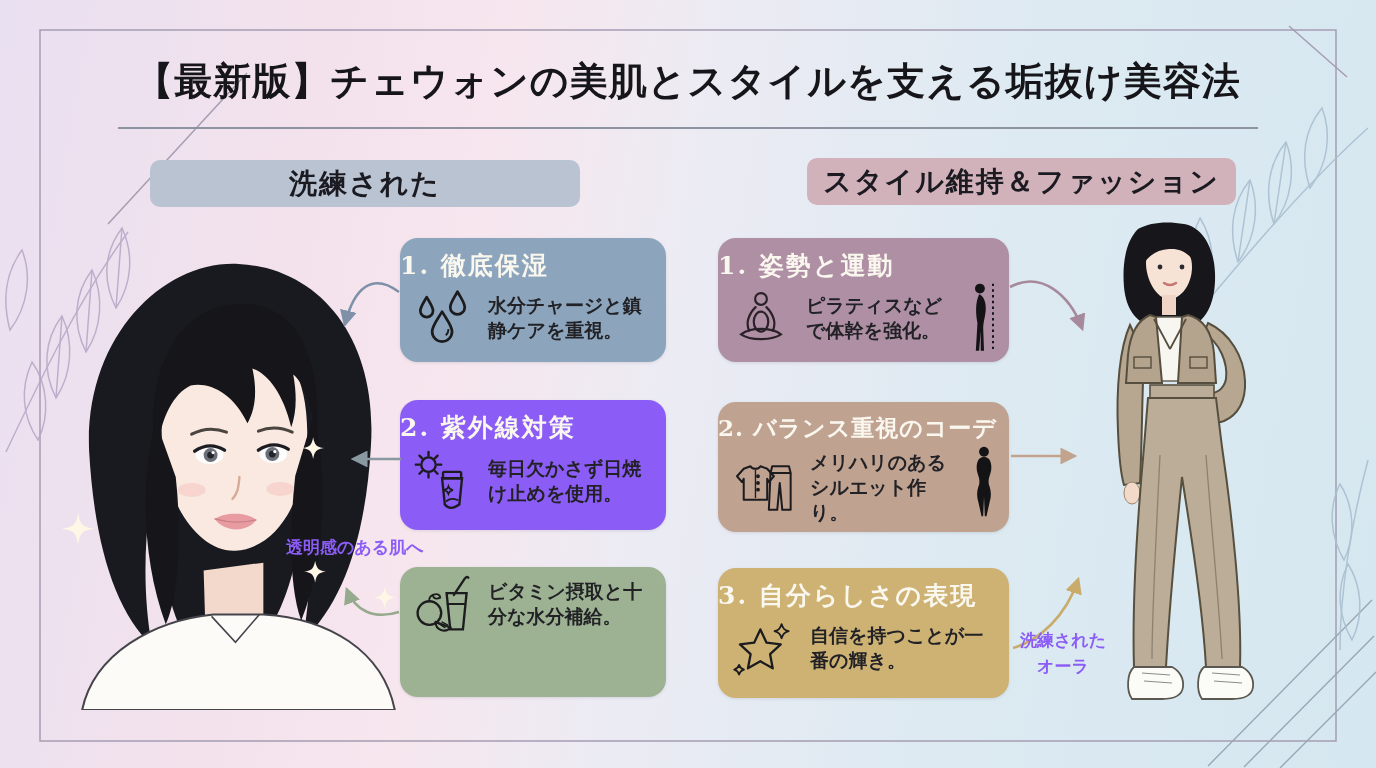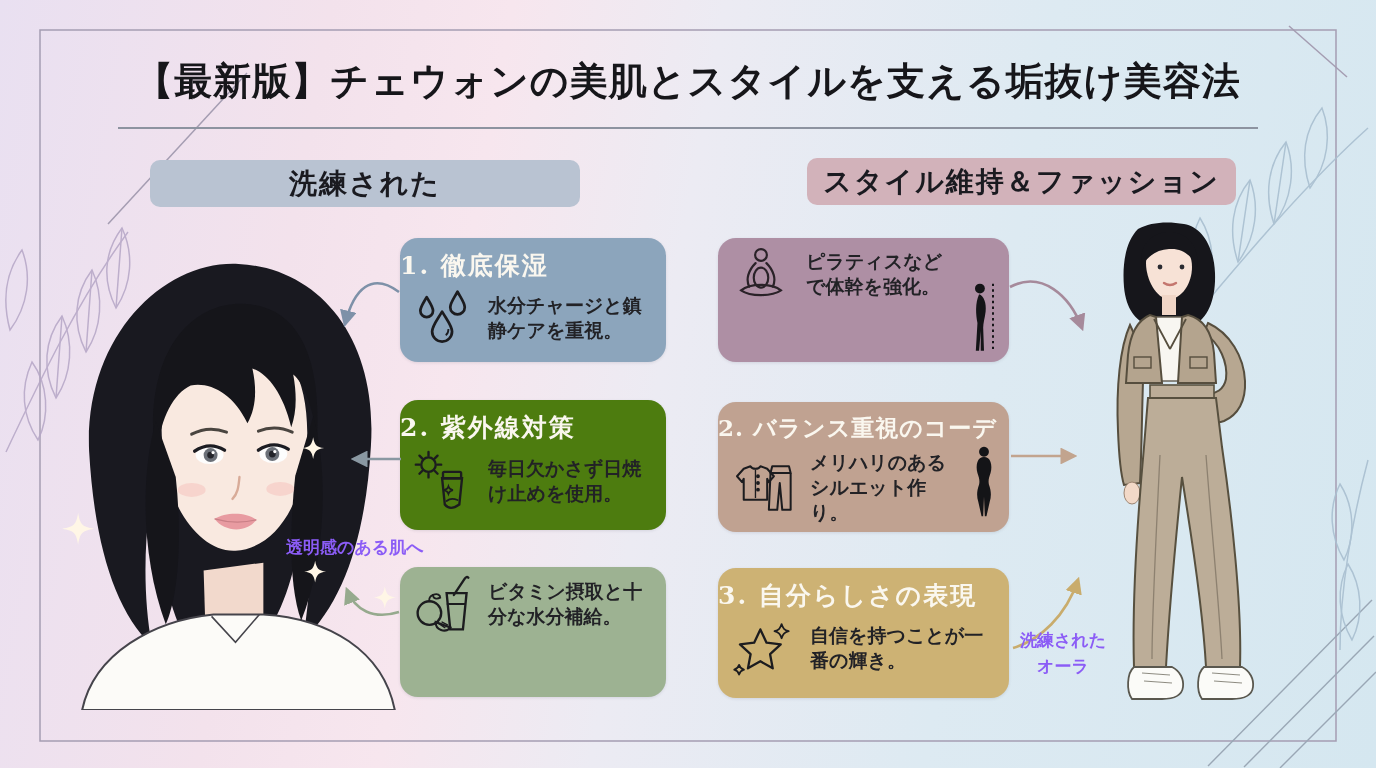--- a/index.html
+++ b/index.html
@@ -24,21 +24,21 @@
   .pill-right{left:807px;top:158px;width:429px;background:#d2b2ba;}
 
   
   .card{border-radius:18px;z-index:2;box-shadow:0 1px 3px rgba(60,60,80,.12);}
   .card .card-title{margin-top:11px;text-align:left;font-weight:bold;color:#faf7ef;
                     font-size:25px;letter-spacing:2px;white-space:nowrap;}
   .card .card-row{display:flex;align-items:center;gap:16px;padding:6px 12px 0 14px;}
   .card .card-icon{flex:0 0 58px;display:flex;justify-content:center;}
   .card .card-body{font-size:19px;line-height:1.32;color:#222226;font-weight:bold;}
   .l1{left:400px;top:238px;width:266px;height:124px;background:#8ca5bc;}
-  .l2{left:400px;top:400px;width:266px;height:130px;background:#4d7c0f;}
+  .l2{left:400px;top:400px;width:266px;height:130px;background:#8b5cf6;}
   .l3{left:400px;top:567px;width:266px;height:130px;background:#9db292;}
   .r1{left:718px;top:238px;width:291px;height:124px;background:#ae8fa4;}
   .r2{left:718px;top:402px;width:291px;height:130px;background:#c0a291;}
   .r3{left:718px;top:568px;width:291px;height:130px;background:#cdb274;}
   .r1 .card-body,.r2 .card-body{max-width:150px;}
   .r2 .card-title{font-size:23px;letter-spacing:1px;}
   .sil{position:absolute;right:10px;top:44px;}
 
   
   .note{z-index:4;color:#8b5cf6;font-size:17px;font-weight:bold;}
@@ -201,20 +201,21 @@
         <path d="M21,24 C26,22 29,24 29,27 C25,29 21,28 21,24 Z" stroke-width="2"></path>
         <path d="M24,54 A9,9 0 0,0 40,60 L24,54 Z" stroke-width="2.4"></path>
         <path d="M28,56 L34,60 M31,54 L37,57" stroke-width="1.6"></path>
       </svg>
     </span>
     <div class="card-body">ビタミン摂取と十分な水分補給。</div>
   </div>
 </div>
 
 <div class="abs card r1">
+  <div class="card-title serif">1. 姿勢と運動</div>
   <div class="card-row">
     <span class="card-icon">
       <svg width="58" height="60" viewBox="0 0 64 64" fill="none" stroke="#2a2228" stroke-width="2.4" stroke-linecap="round">
         <circle cx="32" cy="11" r="6.5"></circle>
         <path d="M26,20 C18,28 15,38 19,46 M38,20 C46,28 49,38 45,46"></path>
         <ellipse cx="32" cy="36" rx="8" ry="11"></ellipse>
         <path d="M10,50 C20,42 44,42 54,50 C44,57 20,57 10,50 Z"></path>
       </svg>
     </span>
     <div class="card-body">ピラティスなどで体幹を強化。</div>

